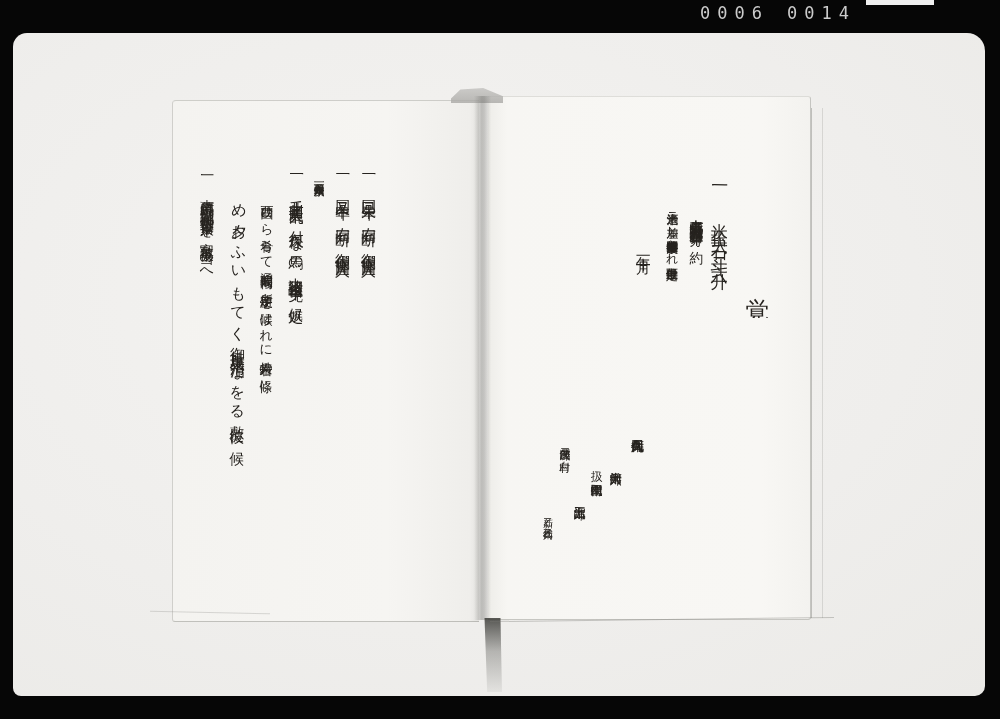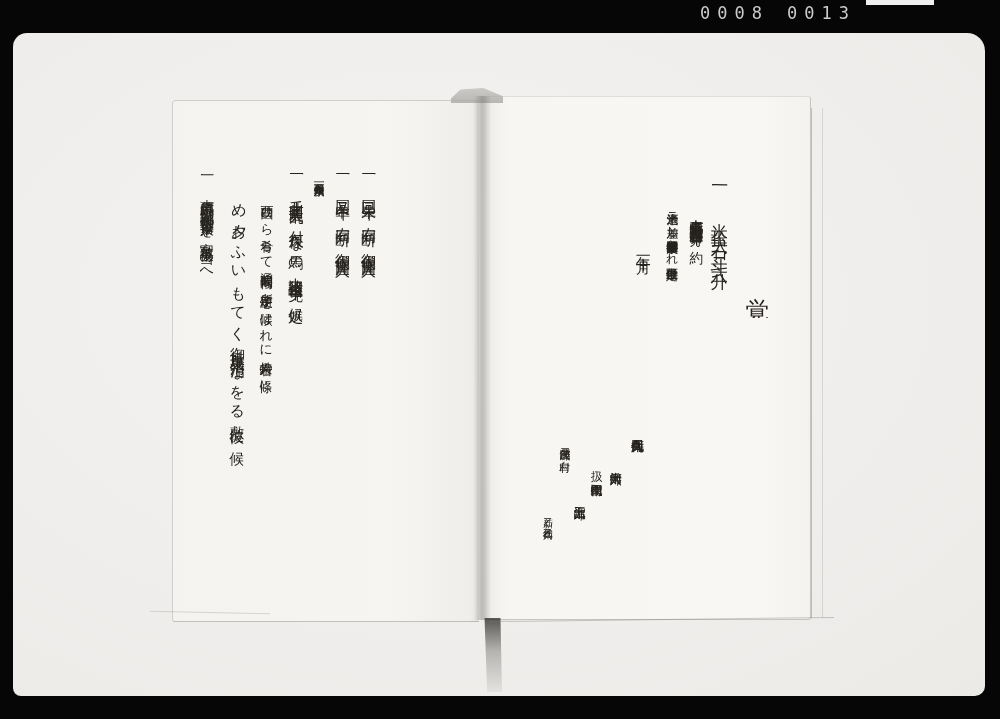--- a/index.html
+++ b/index.html
@@ -108,21 +108,21 @@
   }
 </style>
 </head>
 <body>
 
 <div class="stage">
 
   <div class="film-notch"></div>
 
   <div class="frame-counter">
-    <span>0008</span><span class="gap">&nbsp;</span><span>0013</span>
+    <span>0006</span><span class="gap">&nbsp;</span><span>0014</span>
   </div>
 
   <div class="photo">
 
     <div class="page page-left" style="position:absolute;left:159px;top:67px;"></div>
     <div class="page page-right" style="position:absolute;left:475px;top:63px;"></div>
 
     <div class="fold-notch" style="left:438px;top:55px;"></div>
     <div class="fold-shadow" style="left:461px;top:63px;"></div>
     <div class="fold-bottom" style="left:470px;top:585px;"></div>

